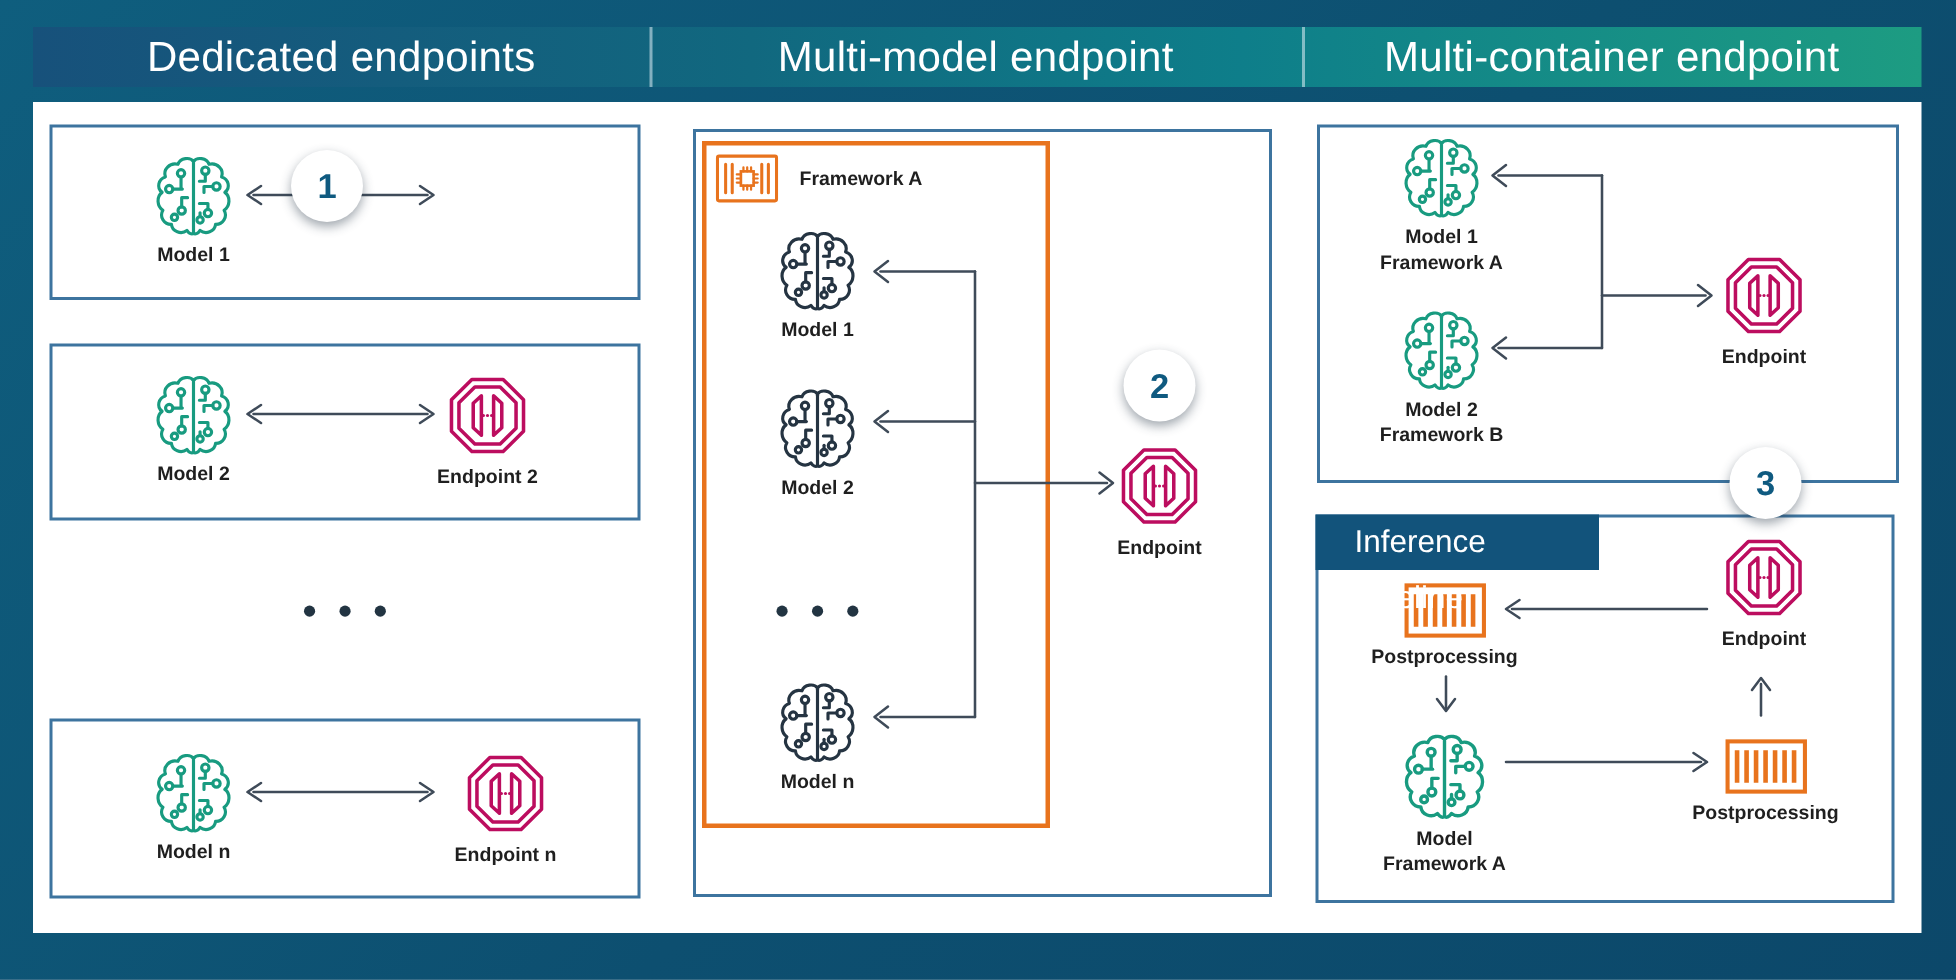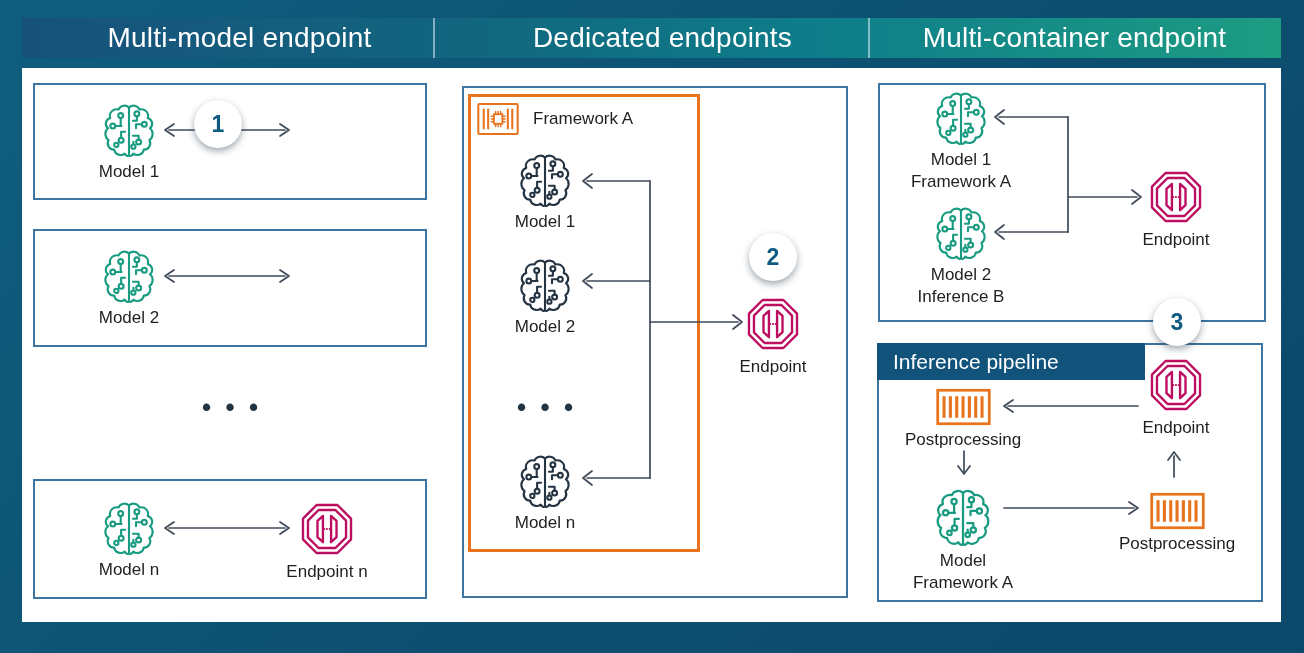--- a/index.html
+++ b/index.html
@@ -13,40 +13,40 @@
         font-size:28px;letter-spacing:.2px;}
   .hseg.s1{width:411px;} .hseg.s2{width:435px;} .hseg.s3{width:413px;}
   .hdiv{position:absolute;top:0;width:2px;height:40px;background:rgba(225,238,246,.55);}
   
   .panel{position:absolute;left:22px;top:68px;width:1259px;height:554px;background:#ffffff;}
   
   .box{position:absolute;background:#ffffff;border:2px solid #3d749f;box-sizing:border-box;}
   .framebox{position:absolute;border:3px solid #e8731d;box-sizing:border-box;background:#ffffff;}
   
   .fig{position:absolute;width:130px;display:flex;flex-direction:column;align-items:center;}
-  .lbl{font-size:17px;line-height:1.32;color:#1f1f1f;margin-top:3px;white-space:nowrap;text-align:center;}
+  .lbl{font-size:13px;line-height:1.32;color:#1f1f1f;margin-top:3px;white-space:nowrap;text-align:center;font-weight:bold;}
   
   .ic{display:block;}
   .c-green{color:#189b80;} .c-navy{color:#253442;} .c-magenta{color:#bc0d5f;} .c-orange{color:#e8731d;}
   
   .arr{position:absolute;overflow:visible;}
   .arr line,.arr polyline{stroke:#3f4b59;stroke-width:1.7;fill:none;stroke-linecap:round;stroke-linejoin:round;}
   
   .badge{position:absolute;width:48px;height:48px;border-radius:50%;background:#ffffff;
          box-shadow:0 3px 7px rgba(40,55,70,.45);display:flex;align-items:center;justify-content:center;
          font-size:23px;font-weight:bold;color:#0f5a80;z-index:6;}
   
   .dots{position:absolute;width:130px;text-align:center;font-size:26px;font-weight:bold;
         color:#223442;white-space:pre;}
   
   .frameheader{position:absolute;display:flex;align-items:center;gap:13px;}
   .frameheader .lbl{margin-top:0;}
   
-  .pipetab{position:absolute;left:877px;top:343px;width:268px;height:37px;background:#12537b;
-           color:#ffffff;font-size:21px;line-height:37px;padding-left:16px;box-sizing:border-box;z-index:3;}
+  .pipetab{position:absolute;left:877px;top:343px;width:189px;height:37px;background:#12537b;
+           color:#ffffff;font-size:21px;line-height:37px;padding-left:26px;box-sizing:border-box;z-index:3;}
 </style>
 </head>
 <body>
 
 <svg aria-hidden="true" style="position:absolute;width:0;height:0">
   <defs>
     <symbol id="sym-model" viewBox="0 0 64 64">
       <g fill="none" stroke="currentColor" stroke-width="2.4" stroke-linecap="round" stroke-linejoin="round">
         <path d="M32 6.5 C29.5 2.8 21.8 3.6 20.2 8.6 C13.8 7 8.6 12.6 10.6 18.2 C5.2 19.8 3.6 26.6 8.1 30 C3.6 33.2 4.1 40.6 8.7 43.6 C5.7 48.6 9.7 54.6 15.2 54.4 C15.7 60 22.7 62.4 27 59 C28.6 61.6 30.8 62.2 32 61.2 C33.2 62.2 35.4 61.6 37 59 C41.3 62.4 48.3 60 48.8 54.4 C54.3 54.6 58.3 48.6 55.3 43.6 C59.9 40.6 60.4 33.2 55.9 30 C60.4 26.6 58.8 19.8 53.4 18.2 C55.4 12.6 50.2 7 43.8 8.6 C42.2 3.6 34.5 2.8 32 6.5 Z"></path>
         <path d="M32 7.5 V60.5"></path>
@@ -91,22 +91,22 @@
         <rect x="2.5" y="2.5" width="57" height="37" stroke-width="3"></rect>
         <path d="M9.5 9 V33 M16.5 9 V33 M23.5 9 V33 M30.5 9 V33 M37.5 9 V33 M44.5 9 V33 M51.5 9 V33" stroke-width="3.4"></path>
       </g>
     </symbol>
   </defs>
 </svg>
 
 <div class="stage">
 
   <div class="header-bar">
+    <div class="hseg s1">Dedicated endpoints</div>
     <div class="hseg s2">Multi-model endpoint</div>
-    <div class="hseg s1">Dedicated endpoints</div>
     <div class="hseg s3">Multi-container endpoint</div>
     <div class="hdiv" style="left:411px"></div>
     <div class="hdiv" style="left:846px"></div>
   </div>
 
   <div class="panel"></div>
 
   <div>
 
     <div class="box" style="left:33px;top:83px;width:394px;height:117px">
@@ -129,37 +129,43 @@
         <svg class="ic c-green" width="56" height="56">
             <use href="#sym-model"></use>
           </svg>
         <div class="lbl">Model 2</div>
       </div>
       <svg class="arr" style="left:124px;top:37px" width="136" height="16">
         <line x1="10" y1="8" x2="126" y2="8"></line>
         <polyline points="15,2 6,8 15,14"></polyline>
           <polyline points="121,2 130,8 121,14"></polyline>
       </svg>
+      <div class="fig" style="left:225px;top:17px">
+        <svg class="ic c-magenta" width="58" height="58">
+            <use href="#sym-endpoint"></use>
+          </svg>
+        <div class="lbl">Endpoint 2</div>
+      </div>
     </div>
 
     <div class="dots" style="left:165px;top:392px">•  •  •</div>
 
     <div class="box" style="left:33px;top:479px;width:394px;height:120px">
       <div class="fig" style="left:29px;top:19px">
         <svg class="ic c-green" width="56" height="56">
             <use href="#sym-model"></use>
           </svg>
         <div class="lbl">Model n</div>
       </div>
       <svg class="arr" style="left:124px;top:39px" width="136" height="16">
         <line x1="10" y1="8" x2="126" y2="8"></line>
         <polyline points="15,2 6,8 15,14"></polyline>
           <polyline points="121,2 130,8 121,14"></polyline>
       </svg>
-      <div class="fig" style="left:227px;top:19px">
+      <div class="fig" style="left:237px;top:19px">
         <svg class="ic c-magenta" width="58" height="58">
             <use href="#sym-endpoint"></use>
           </svg>
         <div class="lbl">Endpoint n</div>
       </div>
     </div>
   </div>
 
   <div>
     <div class="box" style="left:462px;top:86px;width:386px;height:512px"></div>
@@ -222,21 +228,21 @@
           <use href="#sym-model"></use>
         </svg>
       <div class="lbl">Model 1</div>
       <div class="lbl" style="margin-top:0">Framework A</div>
     </div>
     <div class="fig" style="left:896px;top:205px">
       <svg class="ic c-green" width="56" height="56">
           <use href="#sym-model"></use>
         </svg>
       <div class="lbl">Model 2</div>
-      <div class="lbl" style="margin-top:0">Inference B</div>
+      <div class="lbl" style="margin-top:0">Framework B</div>
     </div>
 
     <svg class="arr" style="left:985px;top:105px" width="170" height="135">
       <line x1="83" y1="12" x2="83" y2="127"></line>
       <line x1="83" y1="12" x2="14" y2="12"></line>
         <polyline points="19,5 10,12 19,19"></polyline>
       <line x1="83" y1="127" x2="14" y2="127"></line>
         <polyline points="19,120 10,127 19,134"></polyline>
       <line x1="83" y1="92" x2="152" y2="92"></line>
         <polyline points="147,85 156,92 147,99"></polyline>

